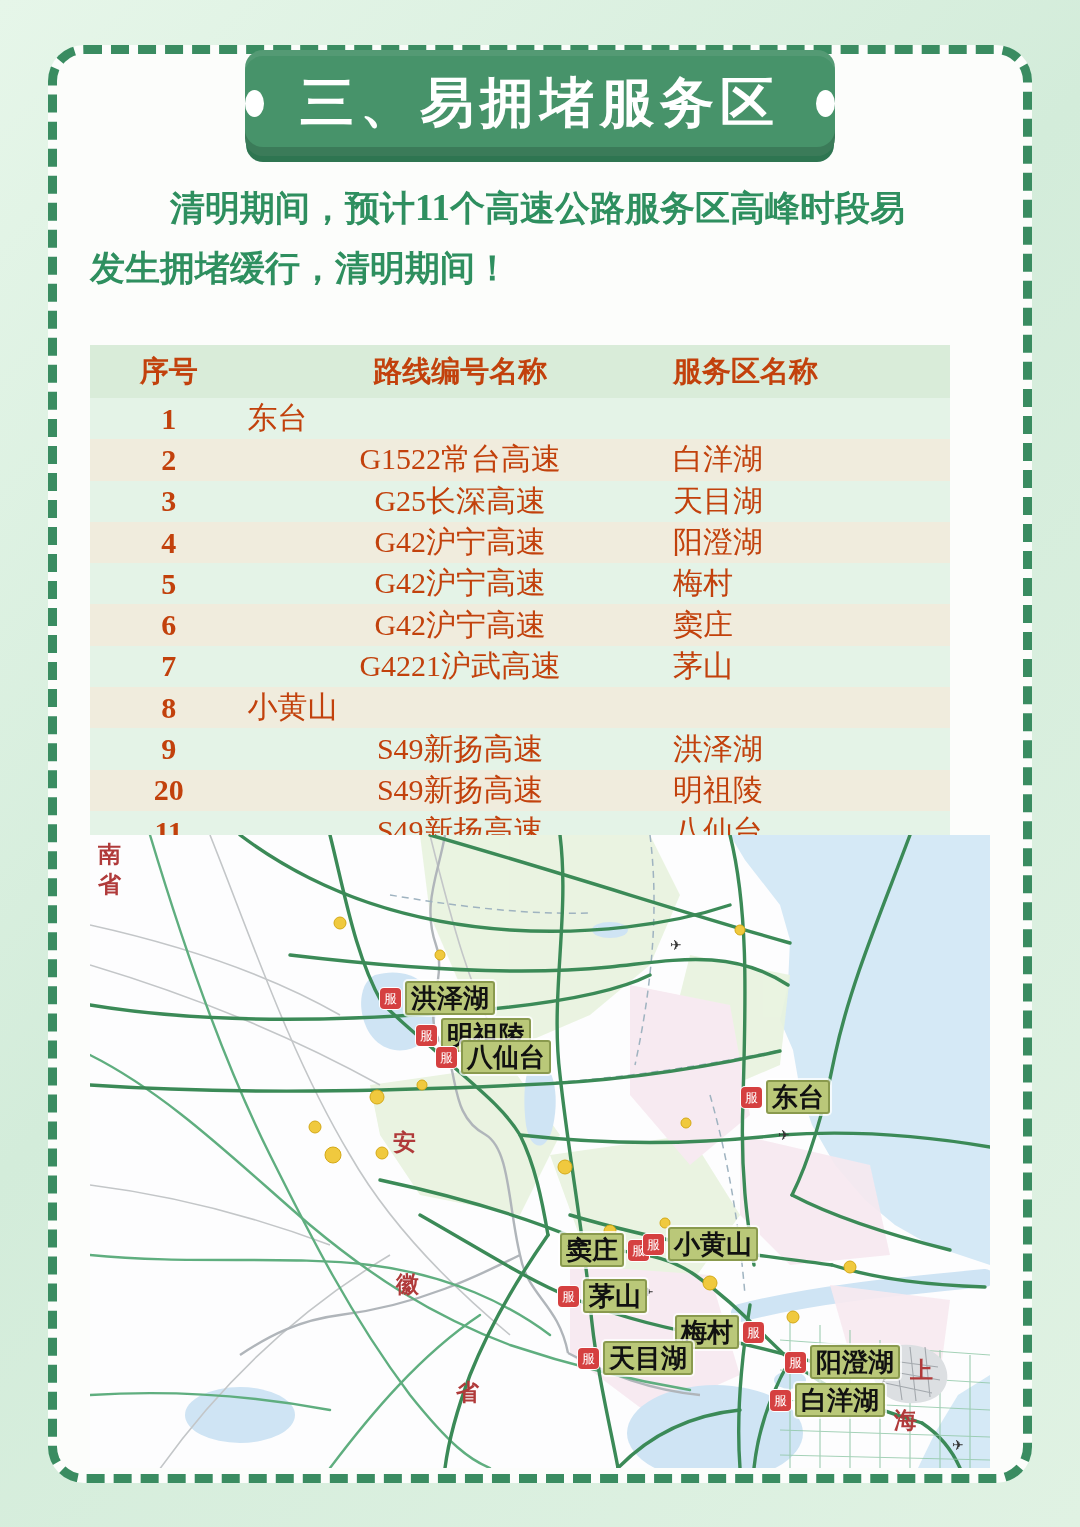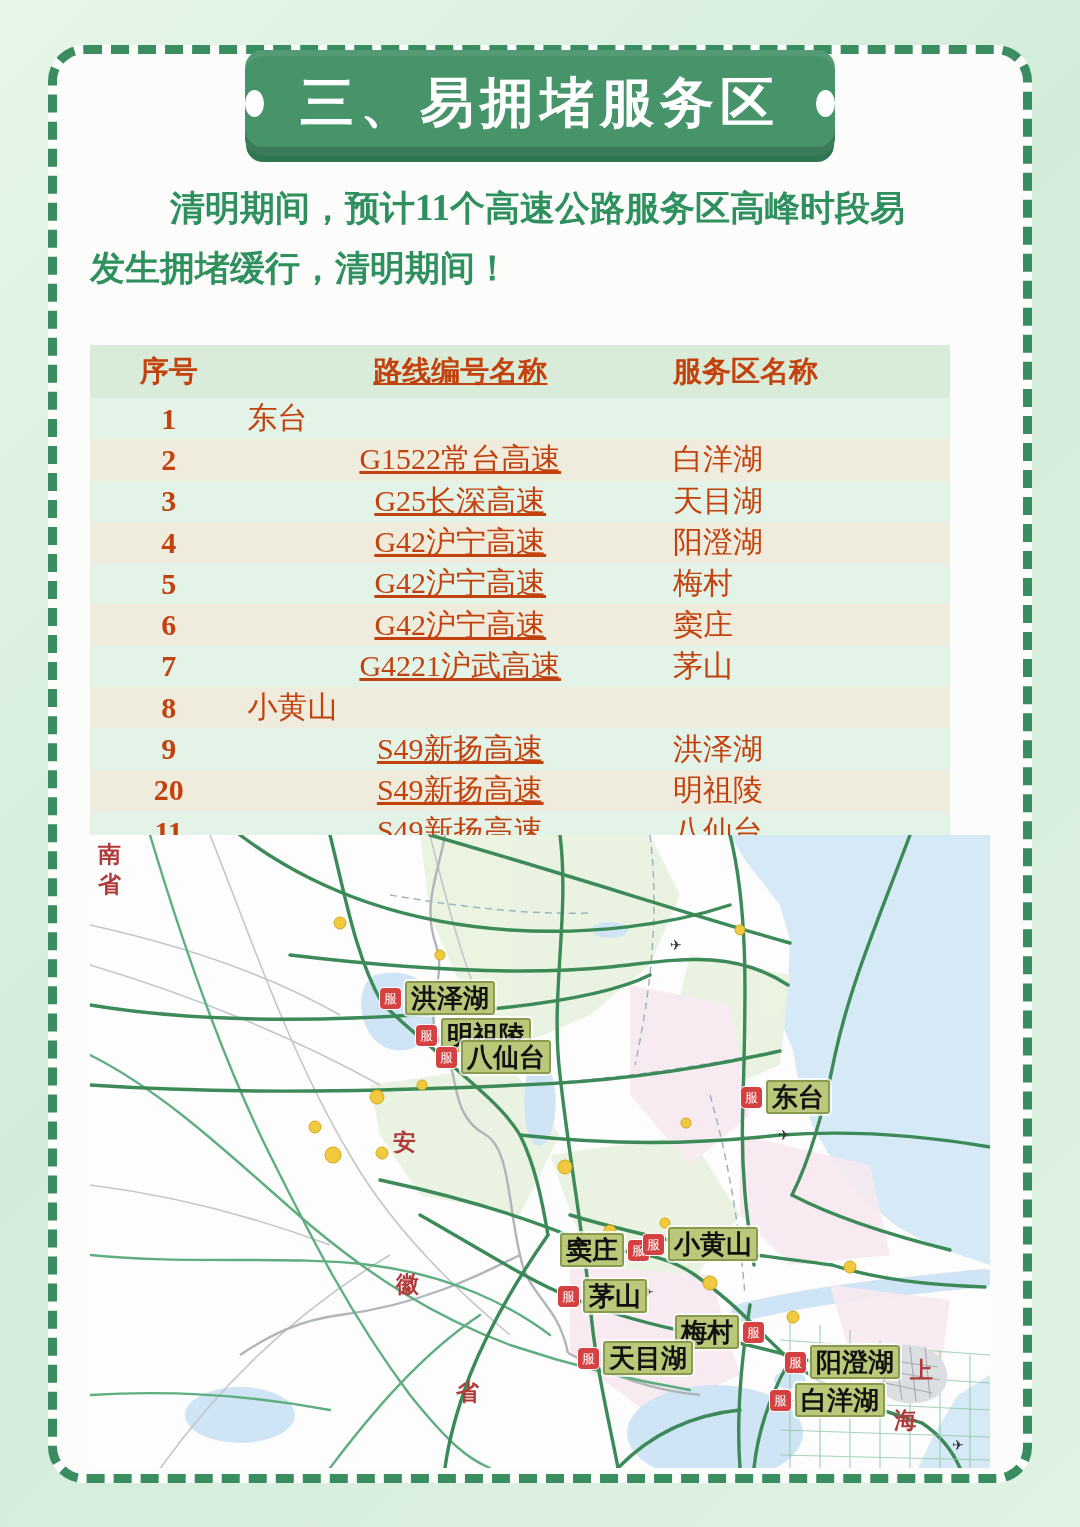--- a/index.html
+++ b/index.html
@@ -27,21 +27,21 @@
   .intro .num{font-family:"Liberation Serif","DejaVu Serif",serif;font-weight:bold;font-size:37px;}
   
   .tbl{position:absolute;left:90px;top:313px;width:860px;
        font-family:"Liberation Serif","DejaVu Serif",serif;color:#c2410c;margin-top:32px;}
   .trow{display:flex;align-items:center;height:41.3px;font-size:30px;}
   .trow.head{height:53px;background:var(--row-head);font-family:"Liberation Sans","DejaVu Sans",sans-serif;
              font-weight:bold;font-size:29px;}
   .trow:nth-child(even){background:var(--row-odd);}
   .trow:nth-child(odd):not(.head){background:var(--row-even);}
   .c1{width:18.3%;text-align:center;font-weight:bold;}
-  .c2{width:49.5%;text-align:center;text-decoration:underline;}
+  .c2{width:49.5%;text-align:center;}
   .c3{width:32.2%;}
   .trow.head .c1,.trow.head .c2,.trow.head .c3{font-weight:bold;}
   
   .map{position:absolute;left:90px;top:835px;width:900px;height:633px;background:#fcfdfe;}
   .map svg{position:absolute;left:0;top:0;}
   .map-labels{position:absolute;left:0;top:0;width:100%;height:100%;}
   .svc{position:absolute;display:flex;align-items:center;gap:4px;}
   .fu{width:21px;height:21px;flex:0 0 21px;background:var(--fu-red);color:#fff;font-size:13px;line-height:21px;
       text-align:center;border-radius:4px;box-shadow:0 0 0 1px #fff;}
   .svc .nm{background:var(--label-bg);border:2px solid var(--label-border);border-radius:3px;

